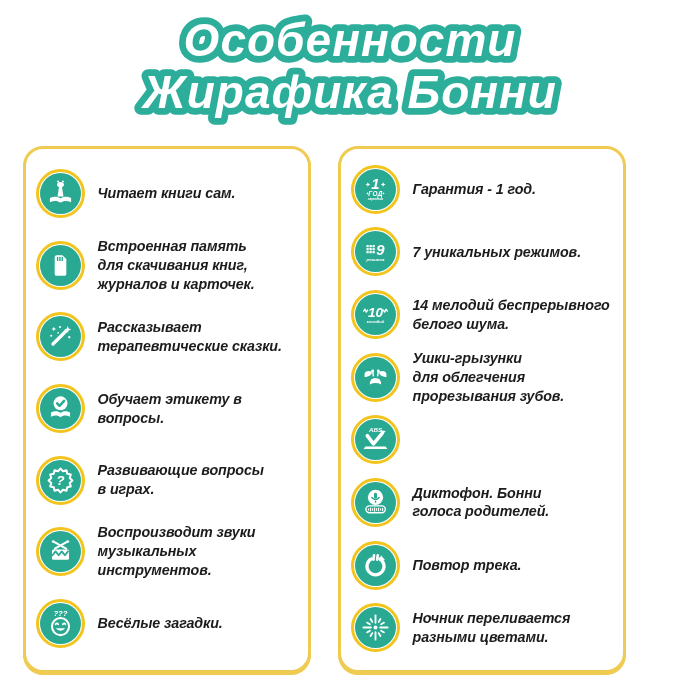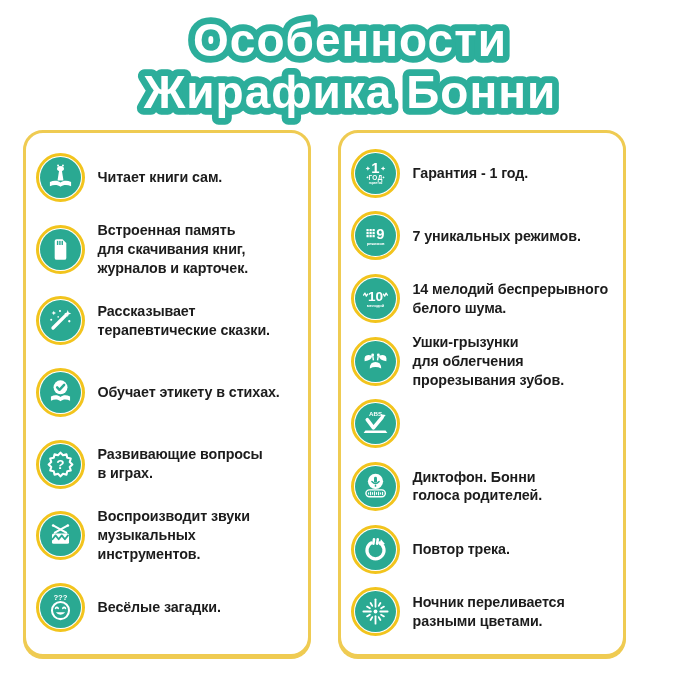--- a/index.html
+++ b/index.html
@@ -1,23 +1,23 @@
 <!DOCTYPE html>
 <html style="--teal: #2AA992; --yellow: #F2C41D; --card-border: #EFCB52; --text: #1C1C1C; --title-stroke: #2CAE9B; --background: #FFFFFF;"><head>
 <meta charset="utf-8">
 <style>
   html,body{margin:0;padding:0;}
   .page{position:relative;width:648px;height:700px;background:var(--background,#fff);
-        font-family:"Liberation Sans",sans-serif;overflow:hidden;}
+        font-family:"Liberation Sans",sans-serif;overflow:hidden;font-style:italic;}
   .title-svg{display:block;margin:8px auto 0;}
   .title-line{fill:#fff;stroke:var(--title-stroke,#2CAE9B);stroke-width:13.5px;
               paint-order:stroke;stroke-linejoin:round;stroke-linecap:round;
               font-family:"Liberation Sans",sans-serif;font-weight:bold;font-size:46px;
               letter-spacing:1px;text-anchor:middle;}
-  .cards{display:flex;justify-content:center;gap:27px;margin-top:0;}
+  .cards{display:flex;justify-content:center;gap:27px;margin-top:16px;}
   .card{width:288px;height:527px;box-sizing:border-box;background:#fff;
         border:3px solid var(--card-border,#EFCB52);border-radius:20px;
         box-shadow:0 2px 0 var(--card-border,#EFCB52);
         display:flex;flex-direction:column;padding:9px 6px 11px 10px;}
   .row{flex:1;display:flex;align-items:center;gap:13px;}
   .badge{flex:0 0 auto;width:49px;height:49px;box-sizing:border-box;
          border:3.5px solid var(--yellow,#F2C41D);border-radius:50%;background:#fff;
          display:flex;align-items:center;justify-content:center;}
   .badge-inner{width:41px;height:41px;border-radius:50%;background:var(--teal,#2AA992);
          display:flex;align-items:center;justify-content:center;}
@@ -97,21 +97,21 @@
       <div class="row">
         <span class="badge">
             <span class="badge-inner">
               <svg class="glyph" viewBox="0 0 24 24" fill="#fff">
           <circle cx="12" cy="8" r="5.4"></circle>
           <path d="M9.4,8 L11.2,9.9 L14.8,6.1" stroke="currentColor" stroke-width="1.9" fill="none" stroke-linecap="round" stroke-linejoin="round"></path>
           <path d="M4.6,15 C7.6,13.5 10.2,13.9 12,15.4 C13.8,13.9 16.4,13.5 19.4,15 L19.4,18.4 C16.4,16.9 13.8,17.3 12,18.8 C10.2,17.3 7.6,16.9 4.6,18.4 Z"></path>
         </svg>
             </span>
           </span>
-        <span class="ftext">Обучает этикету в стихах.</span>
+        <span class="ftext">Обучает этикету в вопросы.</span>
       </div>
 
       <div class="row">
         <span class="badge">
             <span class="badge-inner">
               <svg class="glyph" viewBox="0 0 24 24" fill="#fff">
           <polygon points="21.2,12 19.15,13.92 19.97,16.6 17.23,17.23 16.6,19.97 13.92,19.15 12,21.2 10.08,19.15 7.4,19.97 6.77,17.23 4.03,16.6 4.85,13.92 2.8,12 4.85,10.08 4.03,7.4 6.77,6.77 7.4,4.03 10.08,4.85 12,2.8 13.92,4.85 16.6,4.03 17.23,6.77 19.97,7.4 19.15,10.08" fill="none" stroke="#fff" stroke-width="1.6" stroke-linejoin="round"></polygon>
           <text class="t" x="12" y="15.8" font-size="10.5">?</text>
         </svg>
             </span>

